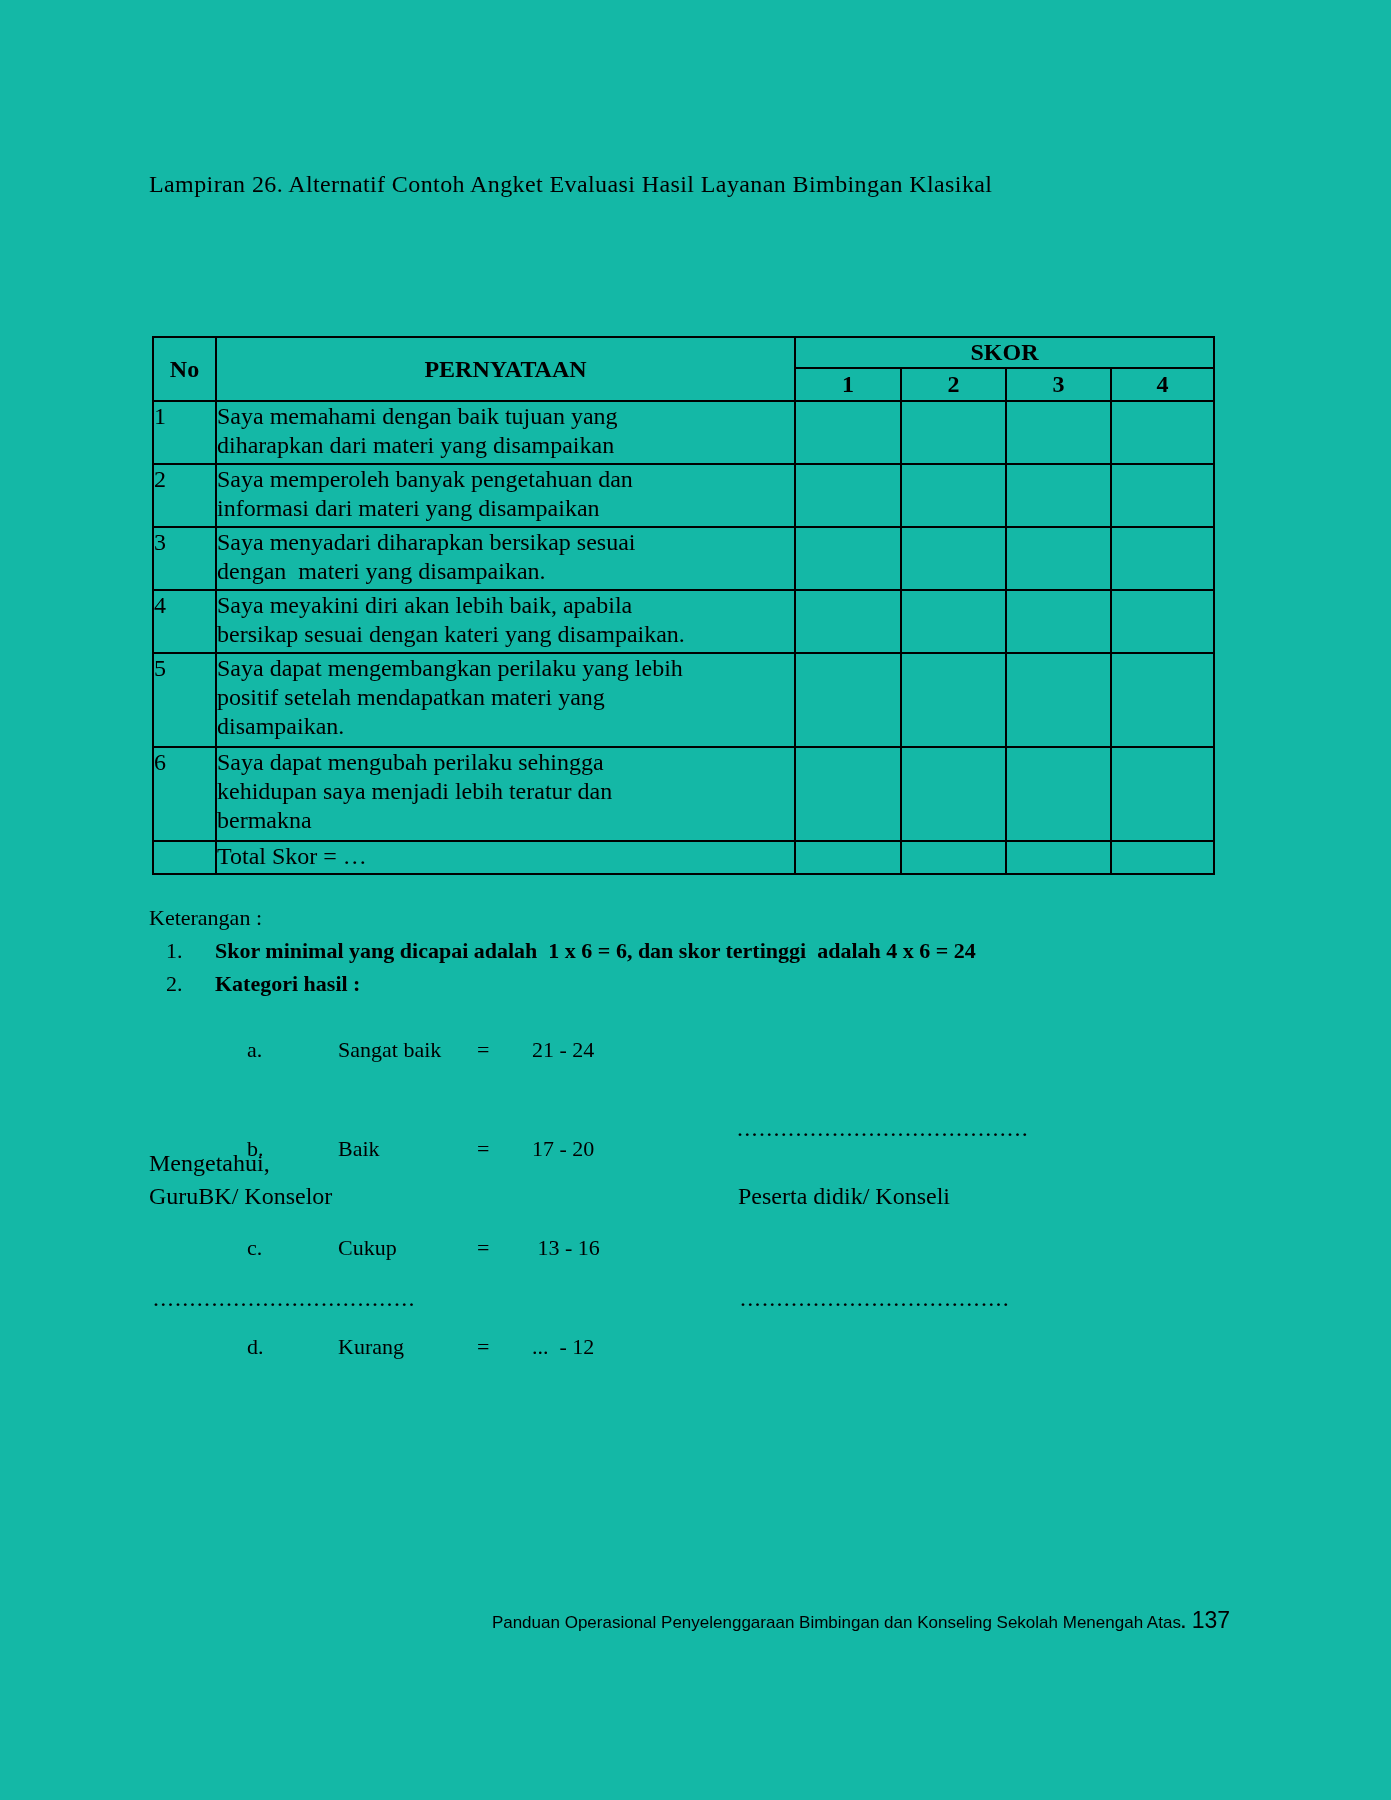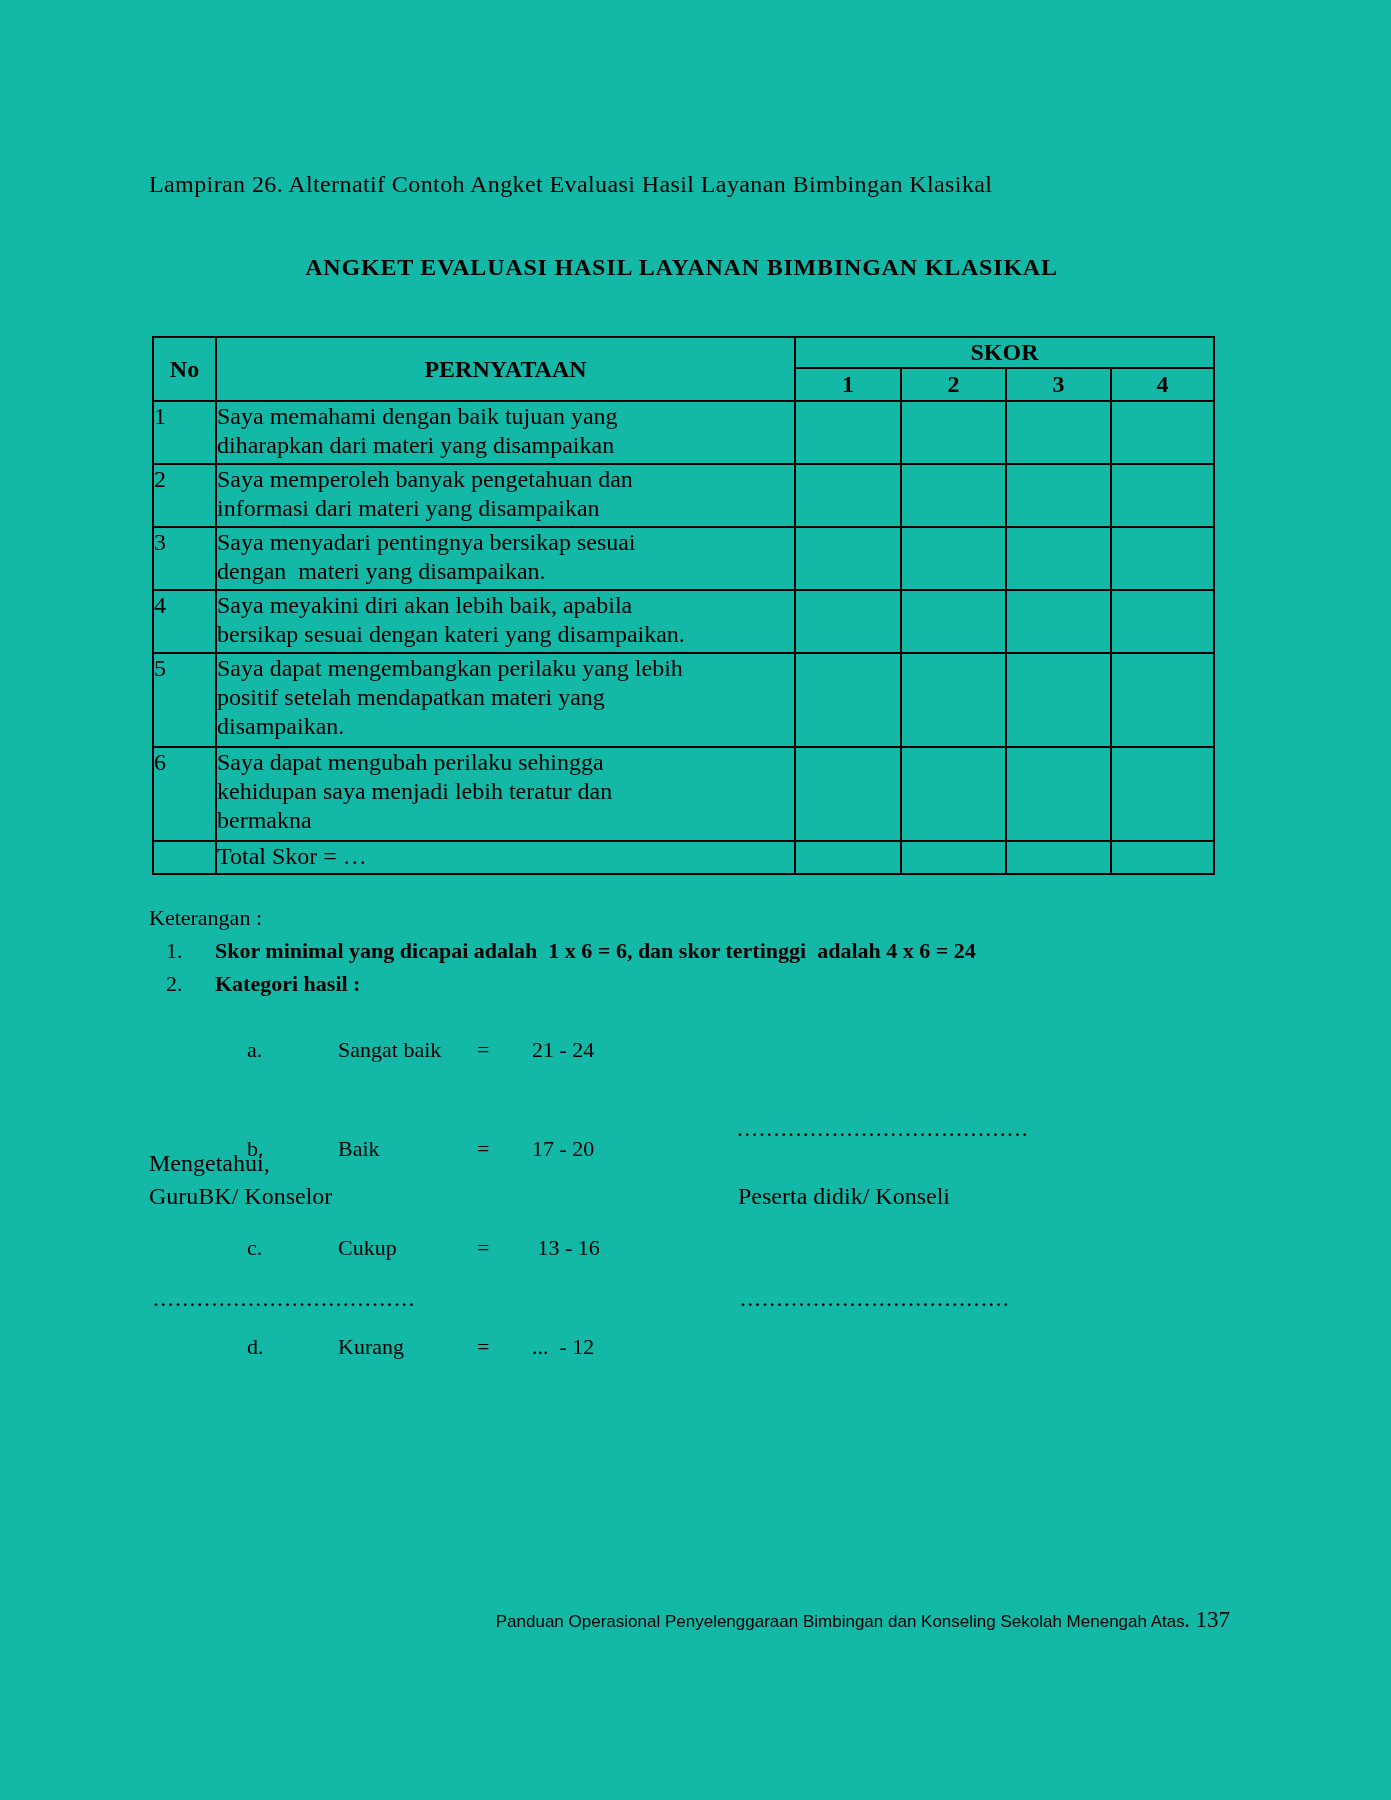--- a/index.html
+++ b/index.html
@@ -125,33 +125,32 @@
     font-family: "Liberation Sans", "DejaVu Sans", sans-serif;
     font-size: 17px;
     text-align: right;
   }
   .footer .f-dot {
     font-family: "Liberation Sans", "DejaVu Sans", sans-serif;
     font-size: 17px;
     font-weight: bold;
   }
   .footer .f-num {
-    font-family: Liberation Serif, serif;
+    font-family: Liberation Sans, sans-serif;
     font-size: 23px;
     padding-left: 6px;
   }
 </style>
 </head>
 <body>
 
 <div class="page">
 
   <p class="lampiran-caption">Lampiran 26. Alternatif Contoh Angket Evaluasi Hasil Layanan Bimbingan Klasikal</p>
 
-  <h1 class="form-title">ANGKET EVALUASI HASIL LAYANAN BIMBINGAN KLASIKAL</h1>
 
   <table class="angket">
     <colgroup>
       <col style="width:63px">
       <col style="width:579px">
       <col style="width:106px">
       <col style="width:105px">
       <col style="width:105px">
       <col style="width:103px">
     </colgroup>
@@ -182,21 +181,21 @@
         <td class="no-cell">2</td>
         <td class="st-cell">Saya memperoleh banyak pengetahuan dan
 informasi dari materi yang disampaikan</td>
         <td></td>
         <td></td>
         <td></td>
         <td></td>
       </tr>
       <tr class="r2">
         <td class="no-cell">3</td>
-        <td class="st-cell">Saya menyadari pentingnya bersikap sesuai
+        <td class="st-cell">Saya menyadari diharapkan bersikap sesuai
 dengan  materi yang disampaikan.</td>
         <td></td>
         <td></td>
         <td></td>
         <td></td>
       </tr>
       <tr class="r2">
         <td class="no-cell">4</td>
         <td class="st-cell">Saya meyakini diri akan lebih baik, apabila
 bersikap sesuai dengan kateri yang disampaikan.</td>

